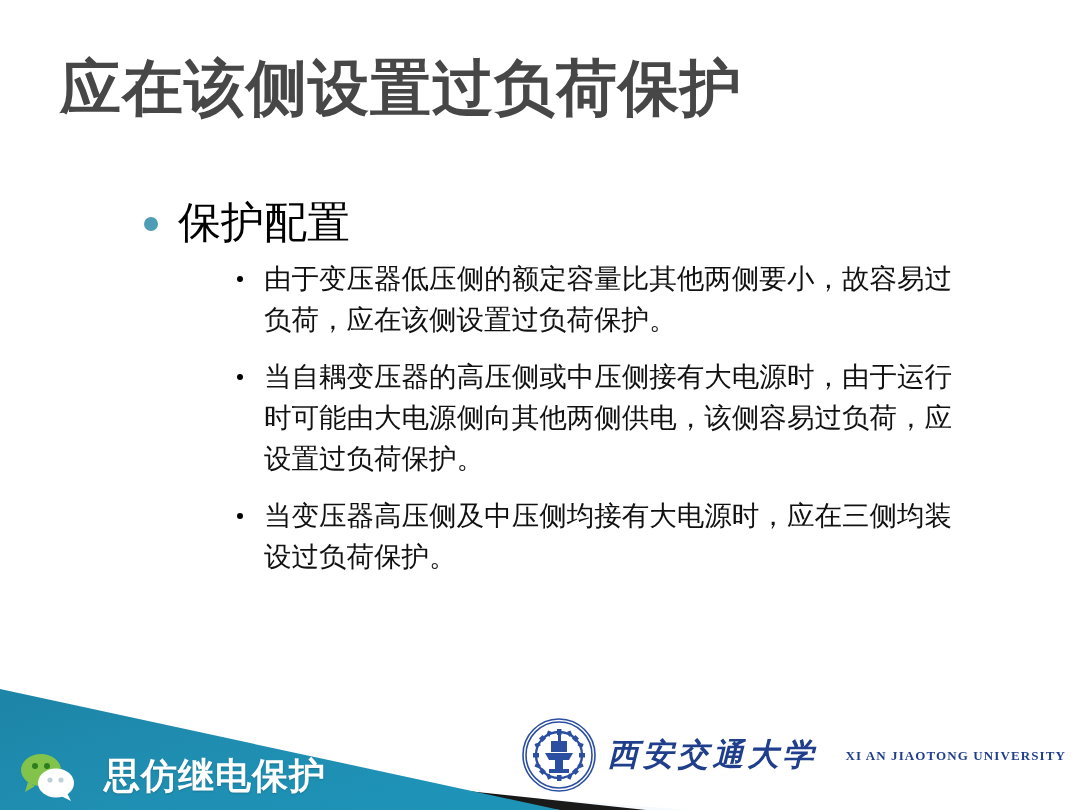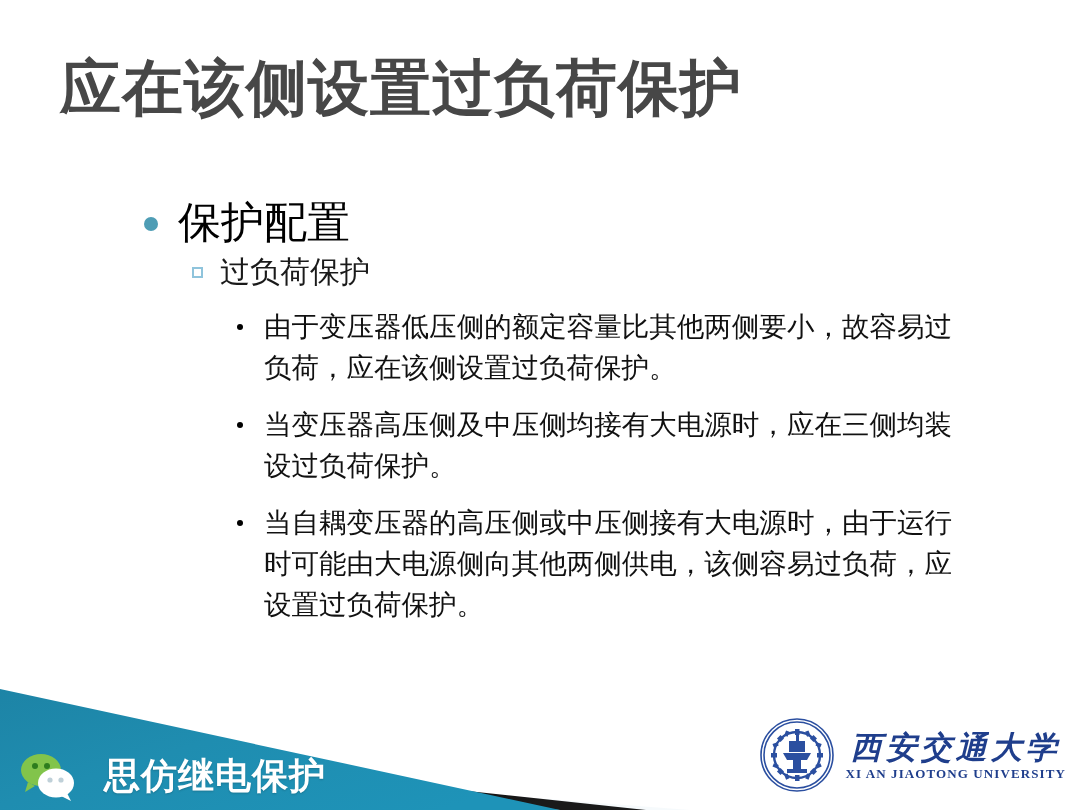--- a/index.html
+++ b/index.html
@@ -150,22 +150,23 @@
   #uni-logo {
     position: absolute;
     right: 14px;
     bottom: 14px;
     display: flex;
     align-items: center;
     gap: 8px;
   }
   #uni-logo .uni-wordmark {
     display: flex;
-    flex-direction: column;
+    flex-direction: row;
     align-items: center;
+    gap: 28px;
   }
   #uni-logo .uni-cn {
     font-family: "Liberation Serif", "DejaVu Serif", serif;
     font-style: italic;
     font-weight: bold;
     font-size: 31px;
     color: #1F3E8C;
     letter-spacing: 4px;
     line-height: 36px;
     white-space: nowrap;
@@ -188,37 +189,33 @@
   <div id="slide-title">应在该侧设置过负荷保护</div>
 
   <div id="body-outline">
 
 
     <div class="lvl2">
       <span class="bullet-dot"></span>
       <span>保护配置</span>
     </div>
 
-    <div class="lvl3">
-      <span class="bullet-square"></span>
-      <span>过负荷保护</span>
-    </div>
 
     <div class="lvl4-list">
       <div class="lvl4">
         <span class="bullet-tiny"></span>
         <span>由于变压器低压侧的额定容量比其他两侧要小，故容易过负荷，应在该侧设置过负荷保护。</span>
       </div>
       <div class="lvl4">
         <span class="bullet-tiny"></span>
-        <span>当变压器高压侧及中压侧均接有大电源时，应在三侧均装设过负荷保护。</span>
+        <span>当自耦变压器的高压侧或中压侧接有大电源时，由于运行时可能由大电源侧向其他两侧供电，该侧容易过负荷，应设置过负荷保护。</span>
       </div>
       <div class="lvl4">
         <span class="bullet-tiny"></span>
-        <span>当自耦变压器的高压侧或中压侧接有大电源时，由于运行时可能由大电源侧向其他两侧供电，该侧容易过负荷，应设置过负荷保护。</span>
+        <span>当变压器高压侧及中压侧均接有大电源时，应在三侧均装设过负荷保护。</span>
       </div>
     </div>
 
   </div>
 
   <svg id="deco" viewBox="0 0 1080 145" preserveAspectRatio="none">
     <defs>
       <linearGradient id="tealGrad" x1="0" y1="0" x2="1" y2="0.7">
         <stop offset="0%" stop-color="#1D84A6"></stop>
         <stop offset="45%" stop-color="#1F8DB0"></stop>

